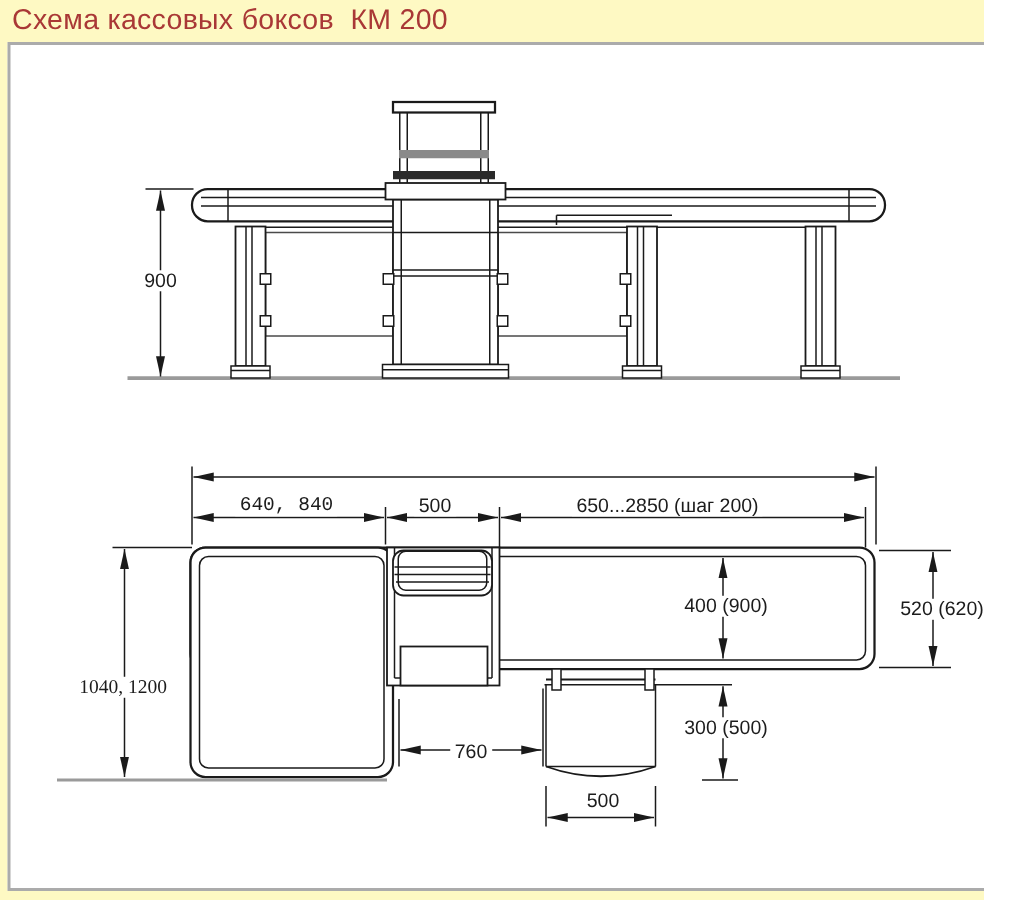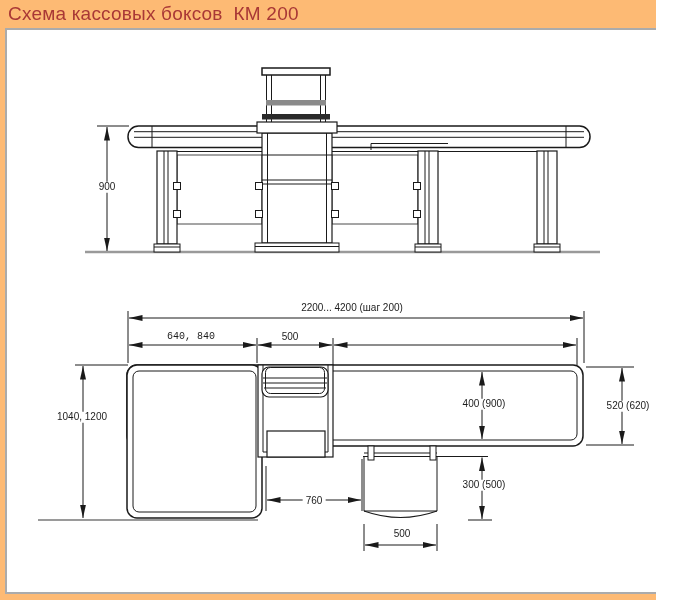--- a/index.html
+++ b/index.html
@@ -1,23 +1,23 @@
 <!DOCTYPE html>
 <html><head>
 <meta charset="utf-8">
 <style>
   html,body{margin:0;padding:0;background:#fff;}
-  .page{position:relative;width:656px;height:600px;background:#fdba74;overflow:hidden;
+  .page{position:relative;width:656px;height:600px;background:#fef9c3;overflow:hidden;
         font-family:"Liberation Sans", sans-serif;}
   .title{position:absolute;left:8px;top:3px;font-size:19px;letter-spacing:.2px;
          color:#a93836;white-space:pre;}
   .frame{position:absolute;left:5px;top:28px;width:667px;height:566px;
          border:2px solid #ababab;background:#fff;box-sizing:border-box;}
   .draw{position:absolute;left:0;top:0;}
-  .dim-label{position:absolute;transform:translate(-50%,-50%);font-size:10px;color:#1c1c1c;
+  .dim-label{position:absolute;transform:translate(-50%,-50%);font-size:13px;color:#1c1c1c;
              background:#fff;padding:0 3px;white-space:pre;line-height:1.05;}
 </style>
 </head>
 <body>
 
 <div class="page">
 
   <div class="title">Схема кассовых боксов  КМ 200</div>
 
   <div class="frame"></div>
@@ -193,22 +193,22 @@
       <g>
         <line x1="75" y1="365" x2="128" y2="365"></line>
         <line x1="38" y1="520" x2="258" y2="520" stroke="#9a9a9a" stroke-width="2"></line>
         <line x1="83" y1="366" x2="83" y2="518" marker-start="url(#arr)" marker-end="url(#arr)"></line>
       </g>
     </g>
   </svg>
 
   <span class="dim-label" style="left:107px;top:187px;">900</span>
 
-  <span class="dim-label" style="left:352px;top:308px;">2200... 4200 (шаг 200)</span>
   <span class="dim-label" style="left:191px;top:337px;font-family:Liberation Mono, monospace;">640, 840</span>
   <span class="dim-label" style="left:290px;top:337px;">500</span>
-  <span class="dim-label" style="left:82px;top:417px;">1040, 1200</span>
+  <span class="dim-label" style="left:445px;top:337px;">650...2850 (шаг 200)</span>
+  <span class="dim-label" style="left:82px;top:458px;font-family:Liberation Serif, serif;">1040, 1200</span>
   <span class="dim-label" style="left:484px;top:404px;">400 (900)</span>
   <span class="dim-label" style="left:628px;top:406px;text-align:center;">520 (620)</span>
   <span class="dim-label" style="left:314px;top:489px;margin-top:12px;">760</span>
   <span class="dim-label" style="left:484px;top:485px;">300 (500)</span>
   <span class="dim-label" style="left:402px;top:534px;">500</span>
 </div>
 
 </body></html>

